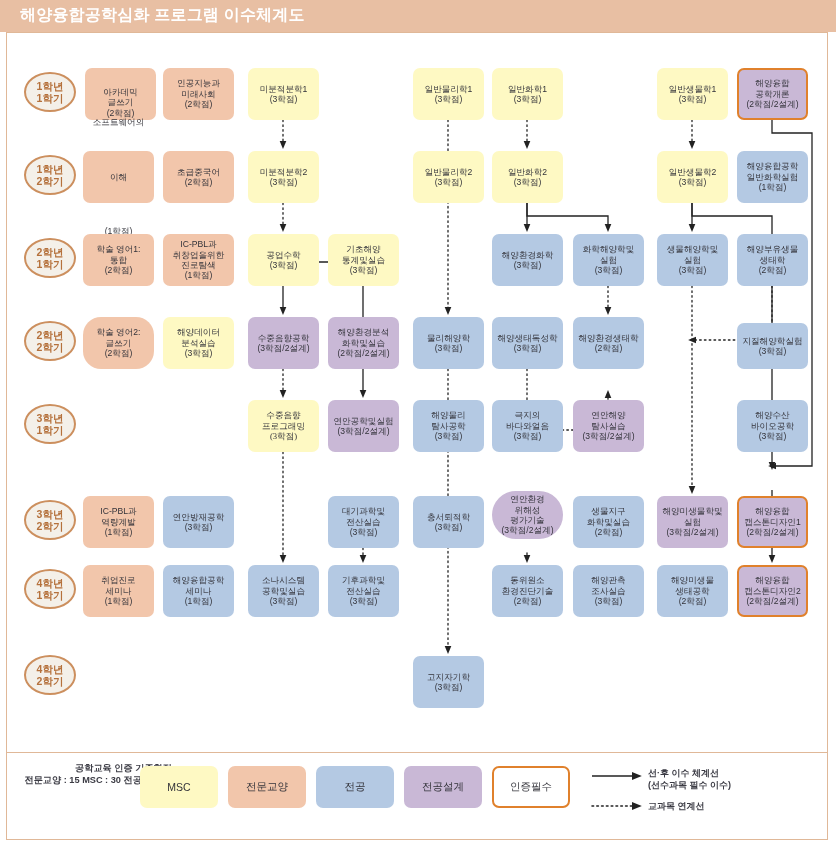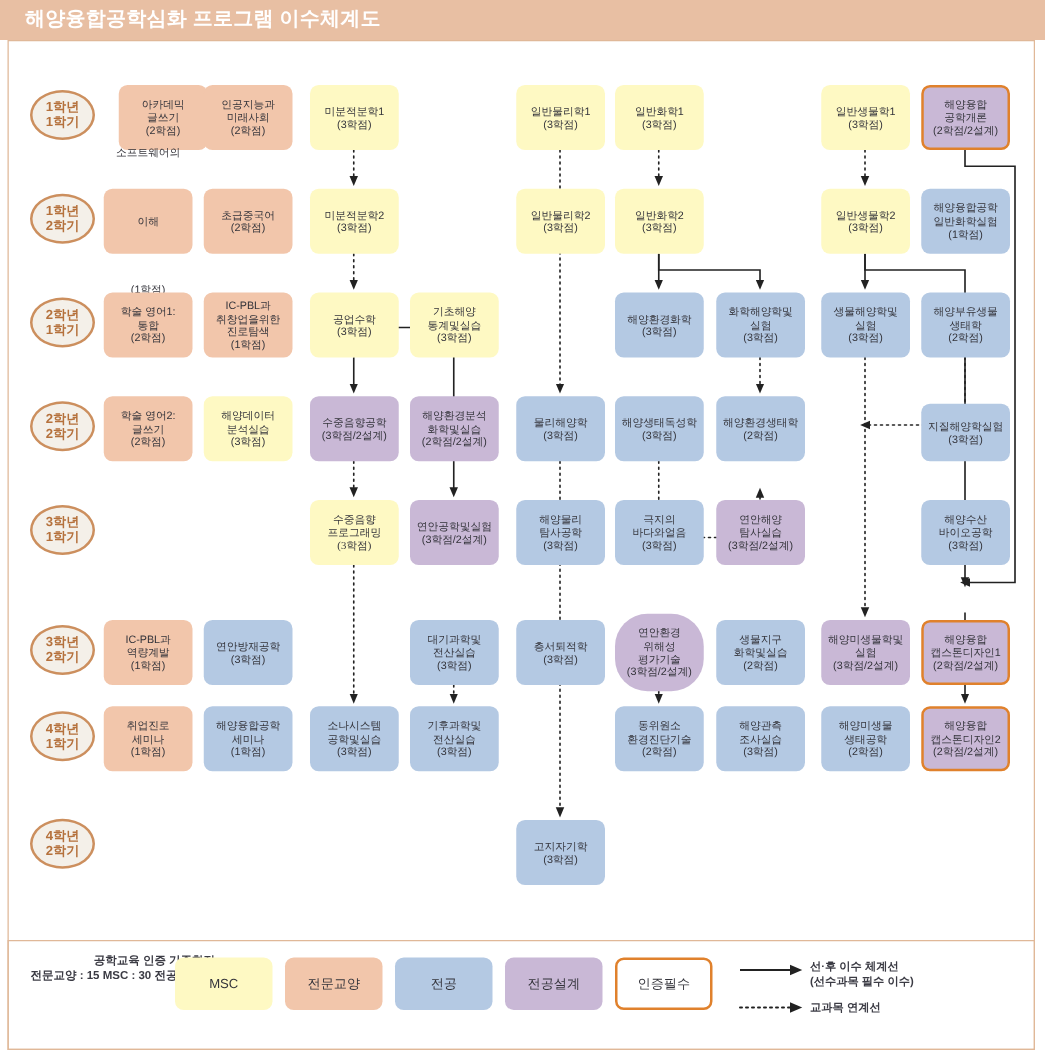--- a/index.html
+++ b/index.html
@@ -116,21 +116,21 @@
       <div class="sem" style="left: 24px; top: 569px;">
         <span>4학년</span>
         <span>1학기</span>
       </div>
       <div class="sem" style="left: 24px; top: 655px;">
         <span>4학년</span>
         <span>2학기</span>
       </div>
     </div>
   <div id="box-layer">
-      <div class="box t-gen" title="아카데믹 글쓰기" style="left: 95px; top: 68px; height: 52px;">
+      <div class="box t-gen" title="아카데믹 글쓰기" style="left: 85px; top: 68px; height: 52px; justify-content: flex-end;">
         <span>아카데믹</span>
         <span>글쓰기</span>
         <span>(2학점)</span>
       </div>
       <div class="box t-gen" title="인공지능과 미래사회" style="left: 163px; top: 68px; height: 52px;">
         <span>인공지능과</span>
         <span>미래사회</span>
         <span>(2학점)</span>
       </div>
       <div class="box t-msc" title="미분적분학1" style="left: 248px; top: 68px; height: 52px;">
@@ -216,21 +216,21 @@
       <div class="box t-maj" title="생물해양학및실험" style="left: 657px; top: 234px; height: 52px;">
         <span>생물해양학및</span>
         <span>실험</span>
         <span>(3학점)</span>
       </div>
       <div class="box t-maj" title="해양부유생물생태학" style="left: 737px; top: 234px; height: 52px;">
         <span>해양부유생물</span>
         <span>생태학</span>
         <span>(2학점)</span>
       </div>
-      <div class="box t-gen" title="학술 영어2: 글쓰기" style="left: 83px; top: 317px; height: 52px;">
+      <div class="box t-gen" title="학술 영어2: 글쓰기" style="left: 83px; top: 317px; height: 52px; border-radius: 18px;">
         <span>학술 영어2:</span>
         <span>글쓰기</span>
         <span>(2학점)</span>
       </div>
       <div class="box t-msc" title="해양데이터분석실습" style="left: 163px; top: 317px; height: 52px;">
         <span>해양데이터</span>
         <span>분석실습</span>
         <span>(3학점)</span>
       </div>
       <div class="box t-des" title="수중음향공학" style="left: 248px; top: 317px; height: 52px;">
@@ -298,21 +298,21 @@
       </div>
       <div class="box t-maj" title="대기과학및전산실습" style="left: 328px; top: 496px; height: 52px;">
         <span>대기과학및</span>
         <span>전산실습</span>
         <span>(3학점)</span>
       </div>
       <div class="box t-maj" title="층서퇴적학" style="left: 413px; top: 496px; height: 52px;">
         <span>층서퇴적학</span>
         <span>(3학점)</span>
       </div>
-      <div class="box t-des" title="연안환경 위해성 평가기술" style="left: 492px; top: 491px; height: 62px; border-radius: 26px;">
+      <div class="box t-des" title="연안환경 위해성 평가기술" style="left: 492px; top: 491px; height: 48px; border-radius: 26px;">
         <span>연안환경</span>
         <span>위해성</span>
         <span>평가기술</span>
         <span>(3학점/2설계)</span>
       </div>
       <div class="box t-maj" title="생물지구시스템공학" style="left: 573px; top: 496px; height: 52px;">
         <span>생물지구</span>
         <span>화학및실습</span>
         <span>(2학점)</span>
       </div>

